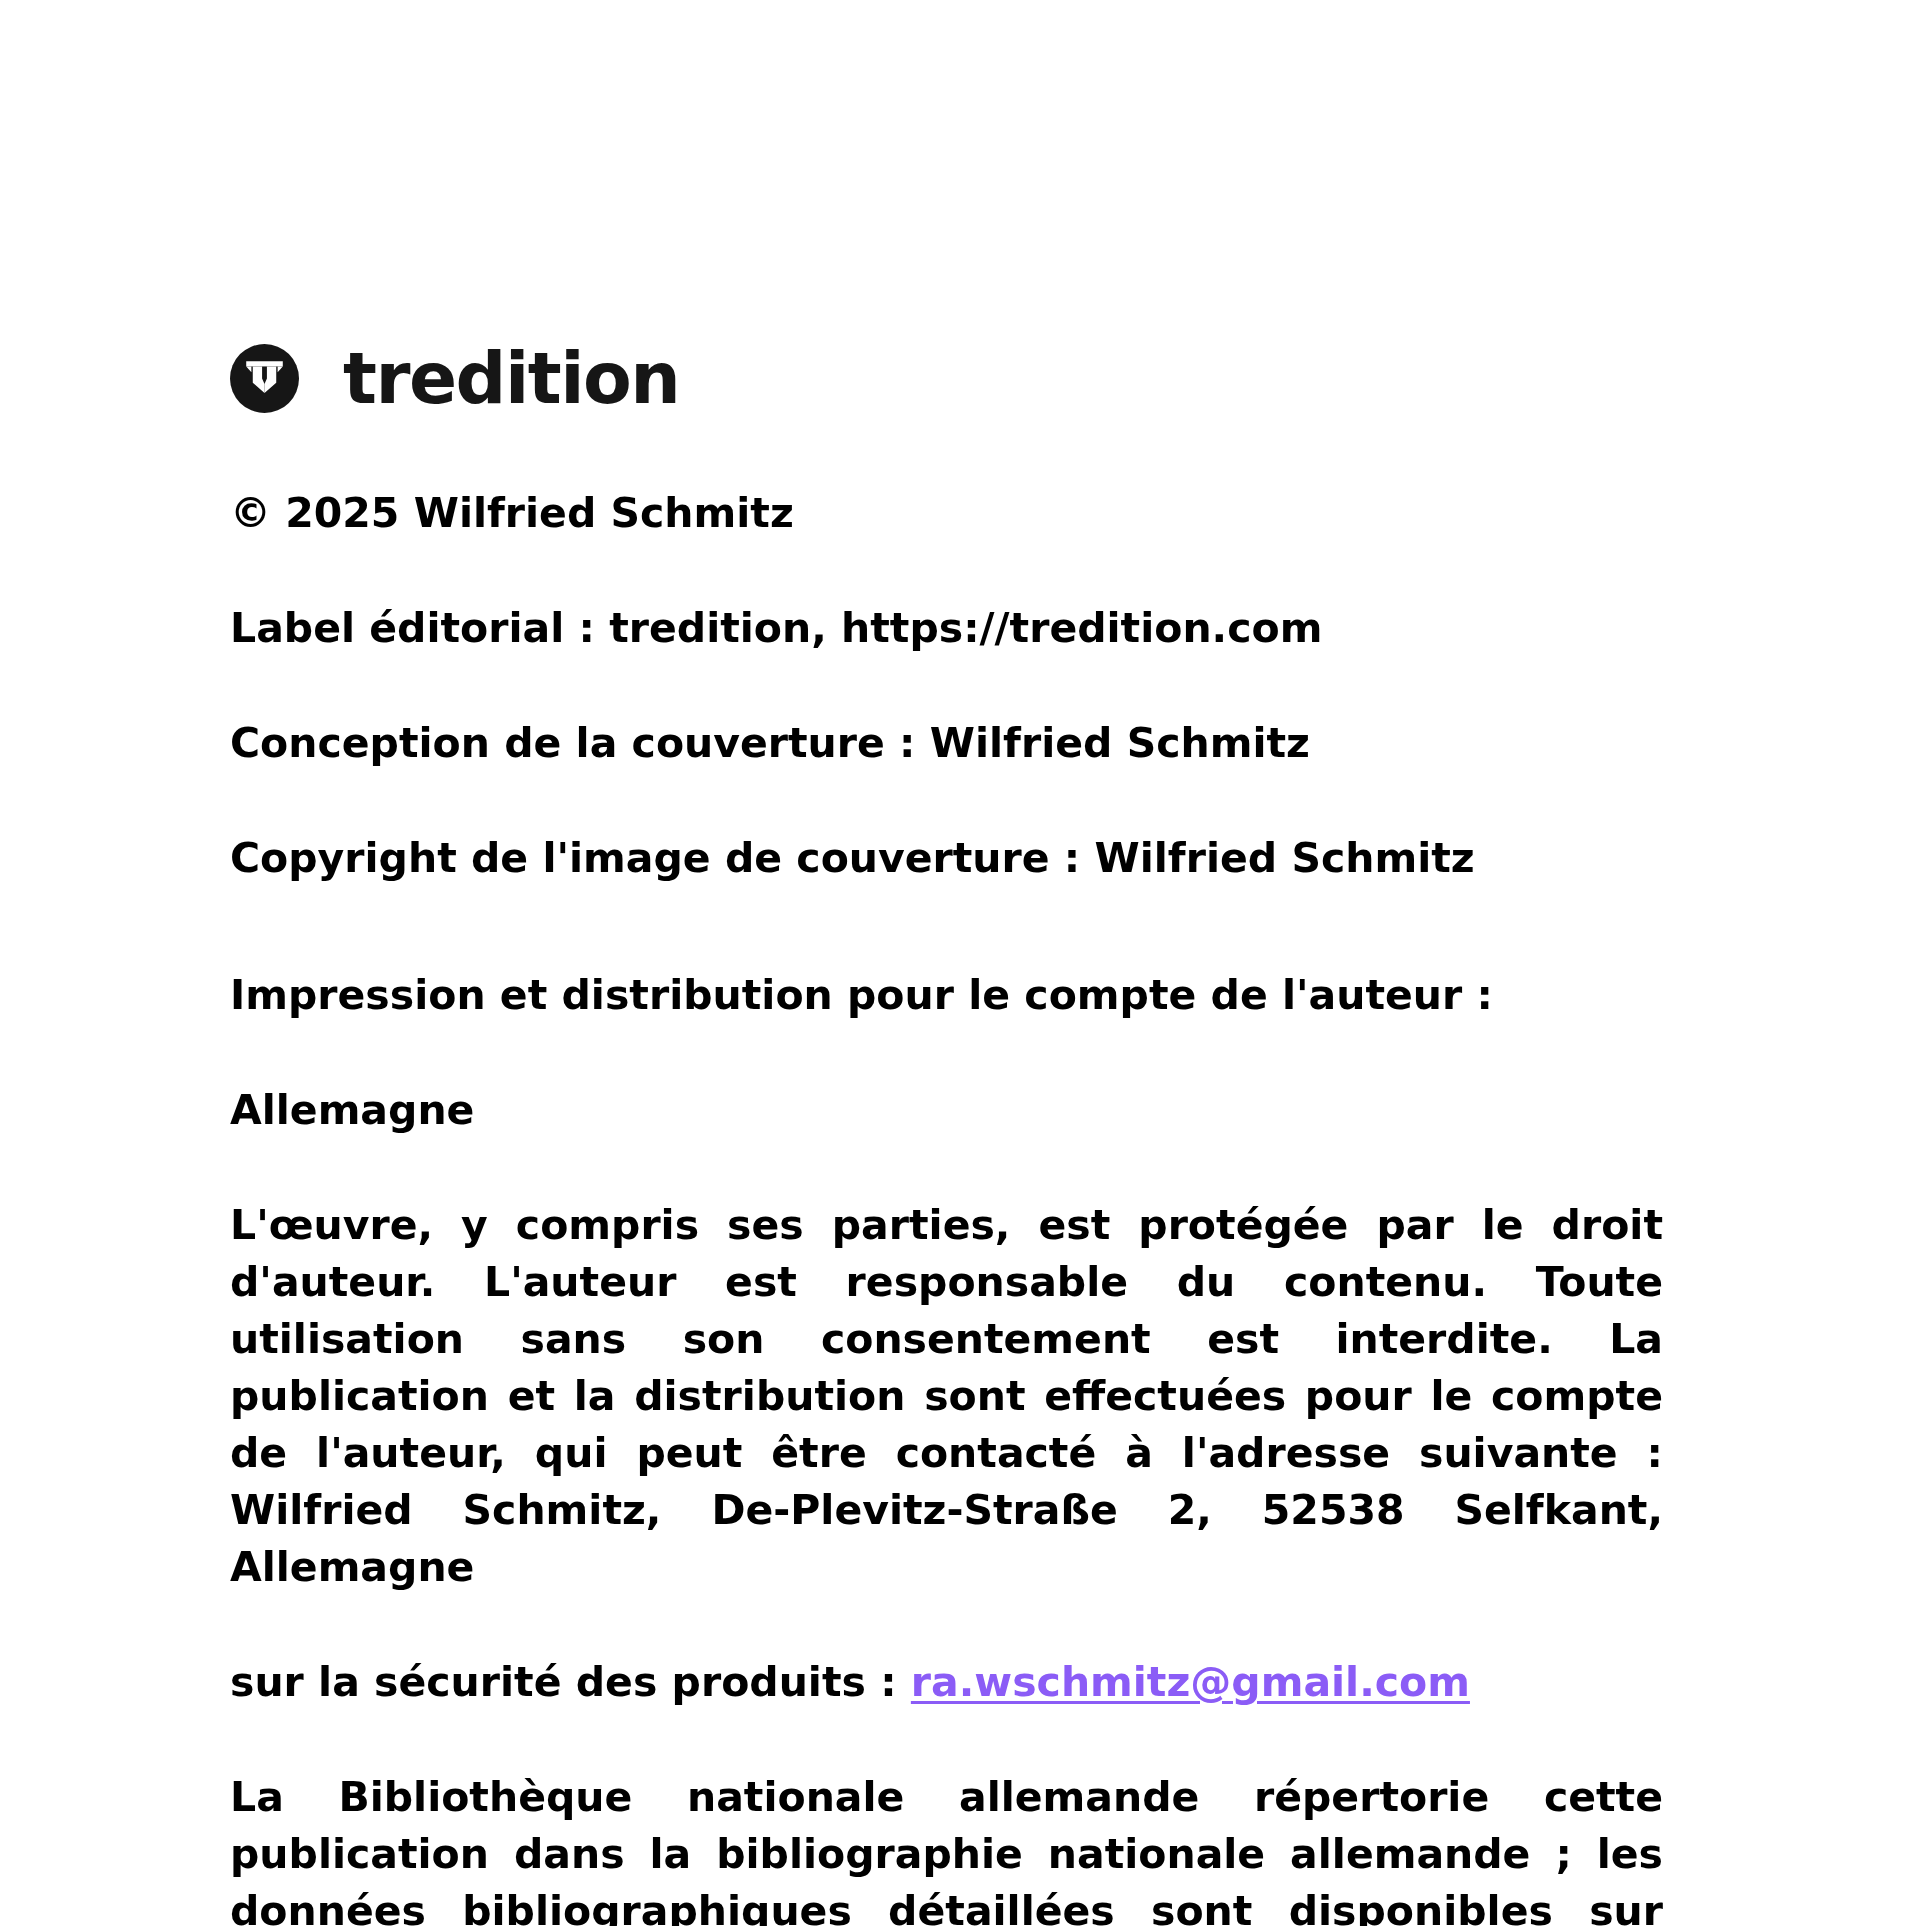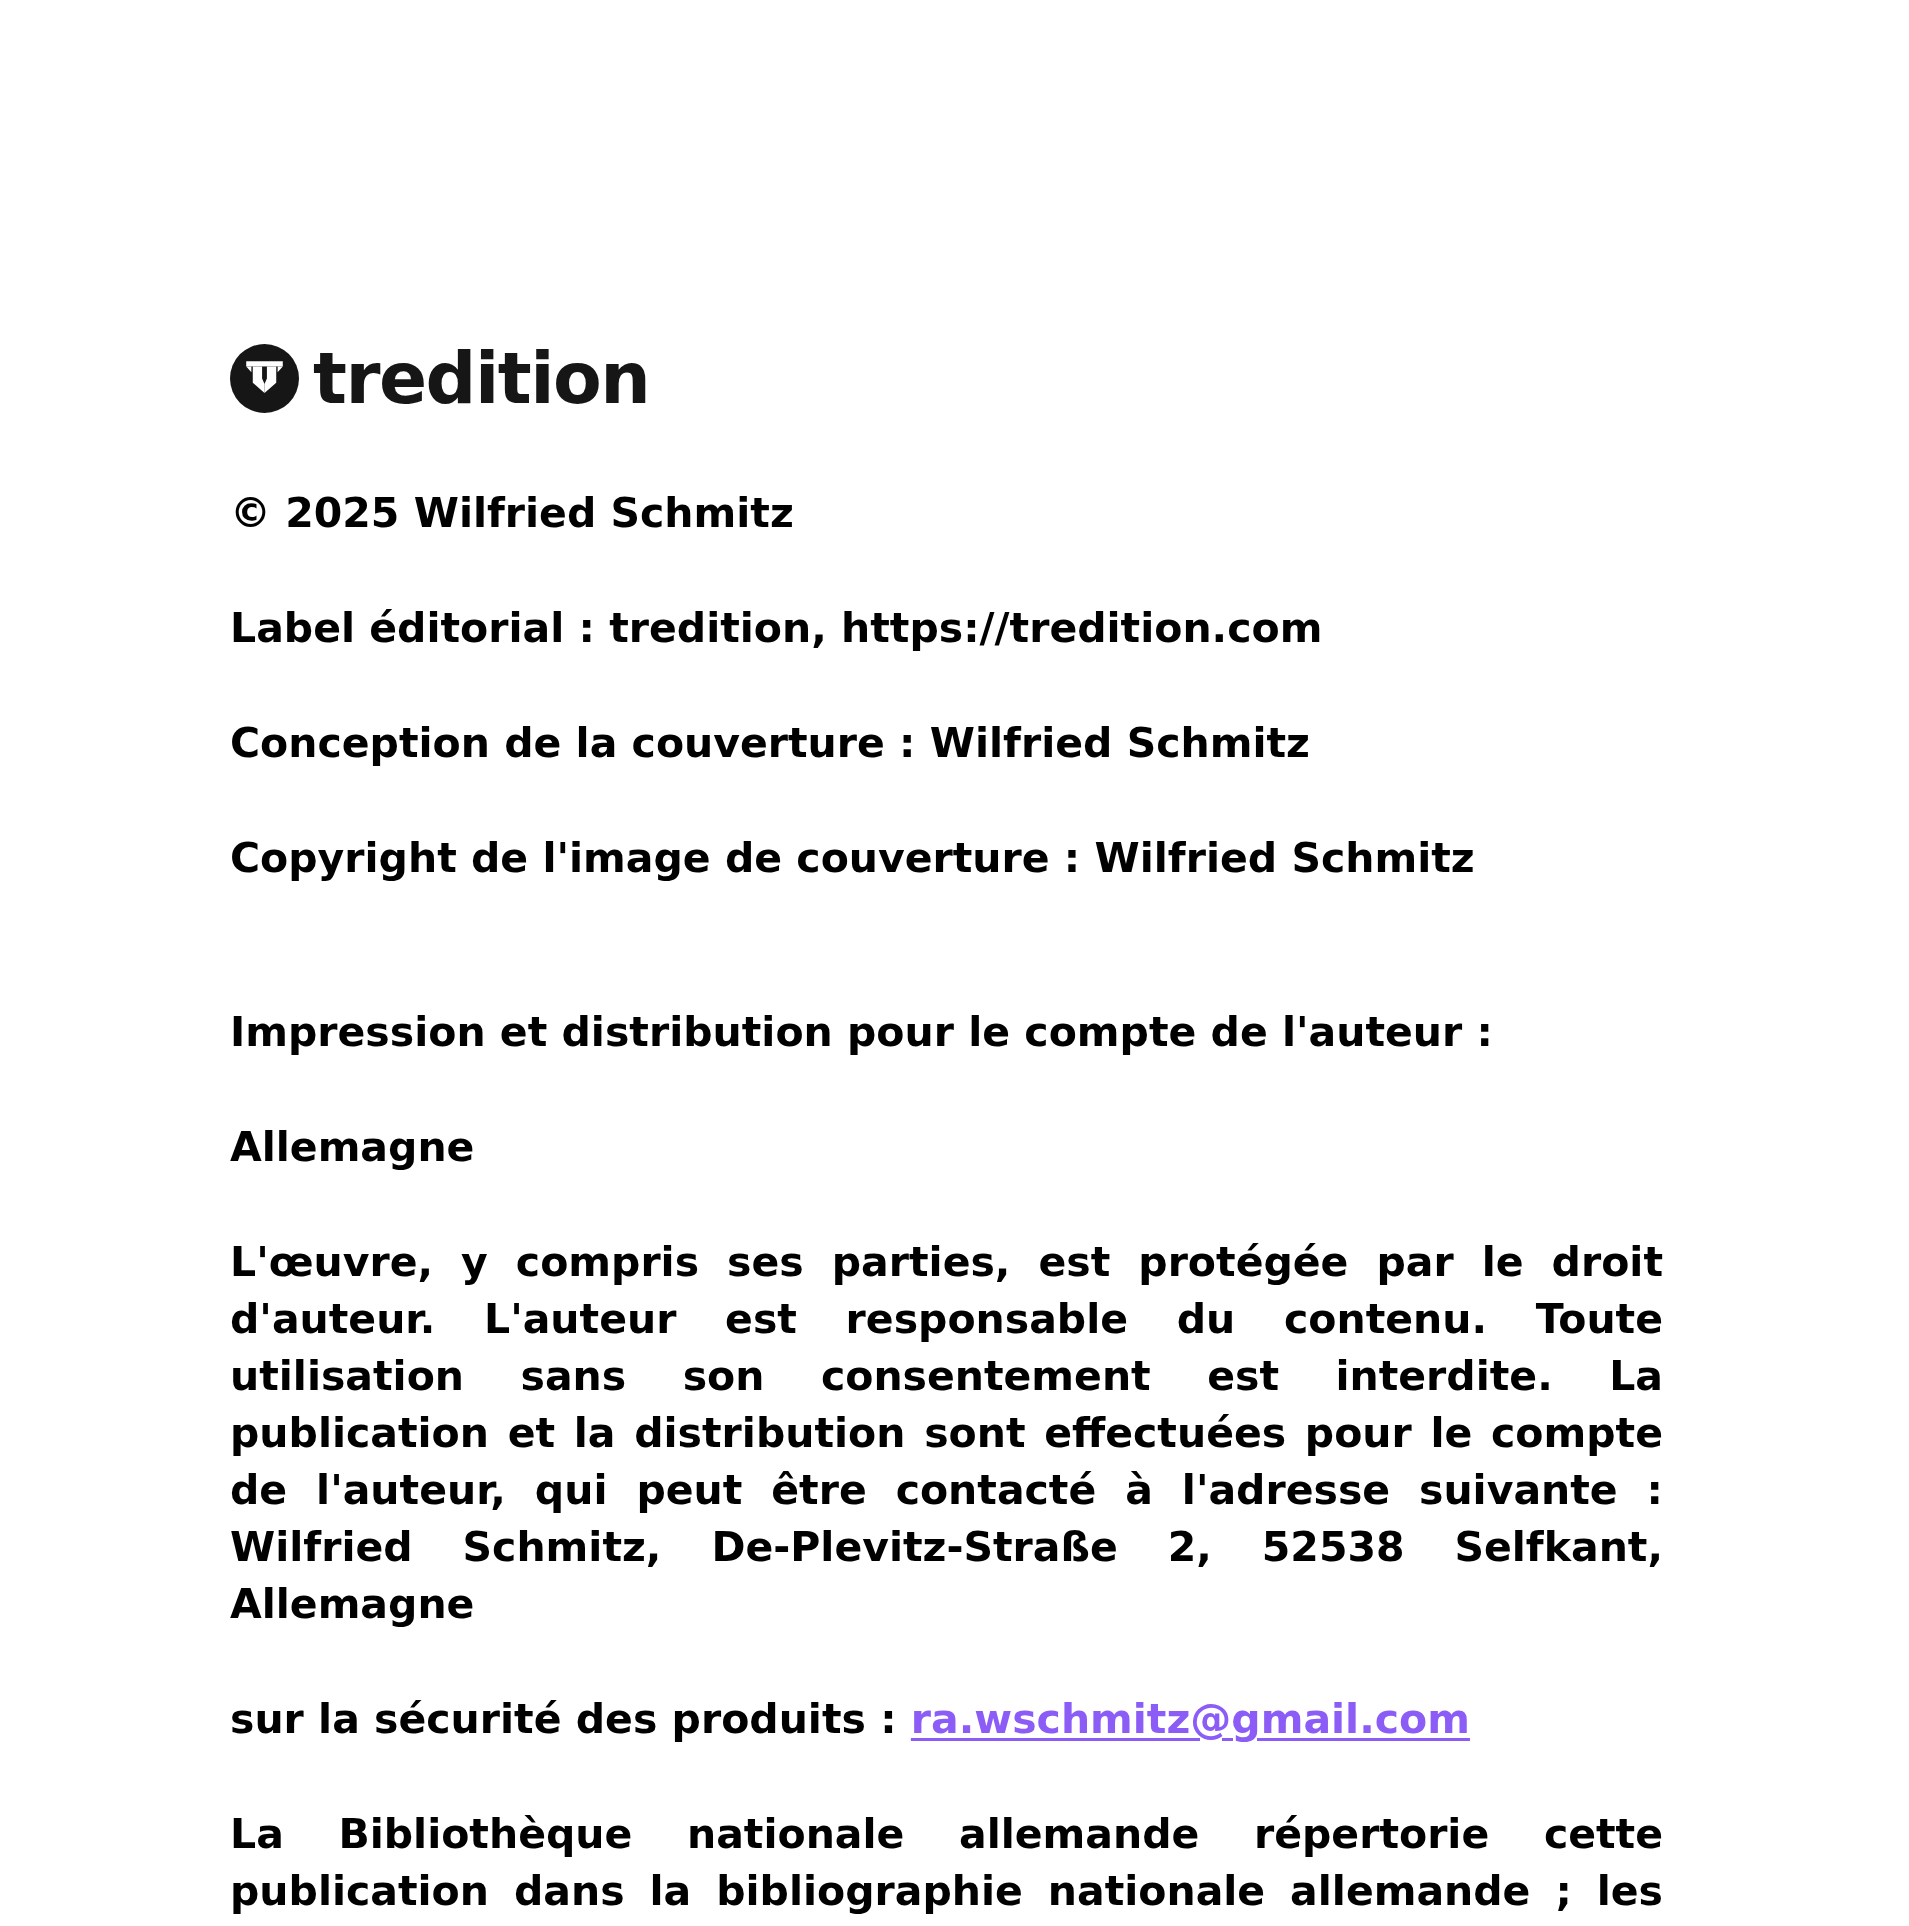--- a/index.html
+++ b/index.html
@@ -10,42 +10,42 @@
     height:2703px;
     background:#ffffff;
     box-sizing:border-box;
     padding:344px 247px 0 230px;
     font-family:"DejaVu Sans","Liberation Sans",sans-serif;
     color:#000000;
   }
   .logo-row{
     display:flex;
     align-items:center;
-    gap:14px;
+    gap:44px;
     height:69px;
     margin:0 0 72px 0;
   }
   .logo-circle{width:69px;height:69px;flex:0 0 auto;}
   .logo-circle svg{width:69px;height:69px;display:block;}
   .wordmark{
     font-size:71px;
     font-weight:700;
     letter-spacing:-1.5px;
     color:#161616;
     line-height:1;
     white-space:nowrap;
   }
   .para{
     margin:0 0 58px 0;
     font-size:41px;
     line-height:57px;
     text-align:left;
     font-weight:bold;
   }
-  .gap-before{margin-top:117px;}
+  .gap-before{margin-top:80px;}
   .jlines{
     display:block;
     text-align:justify;
     text-align-last:justify;
   }
   .lastline{
     display:block;
     text-align:left;
   }
   a.doc-link{

